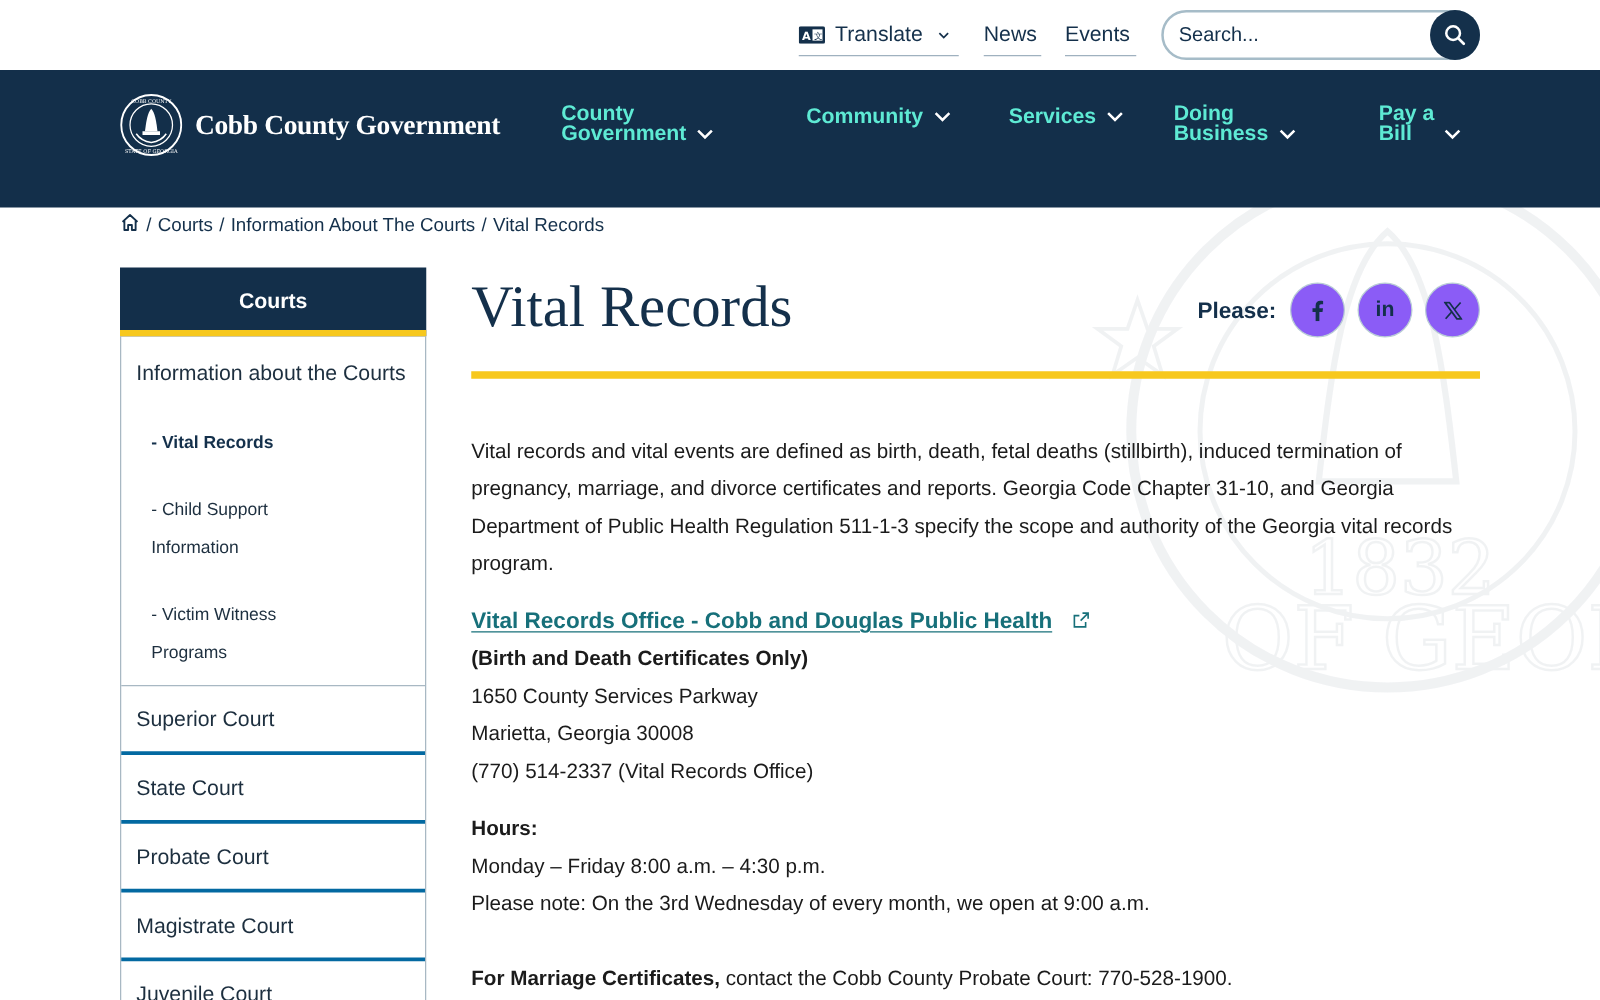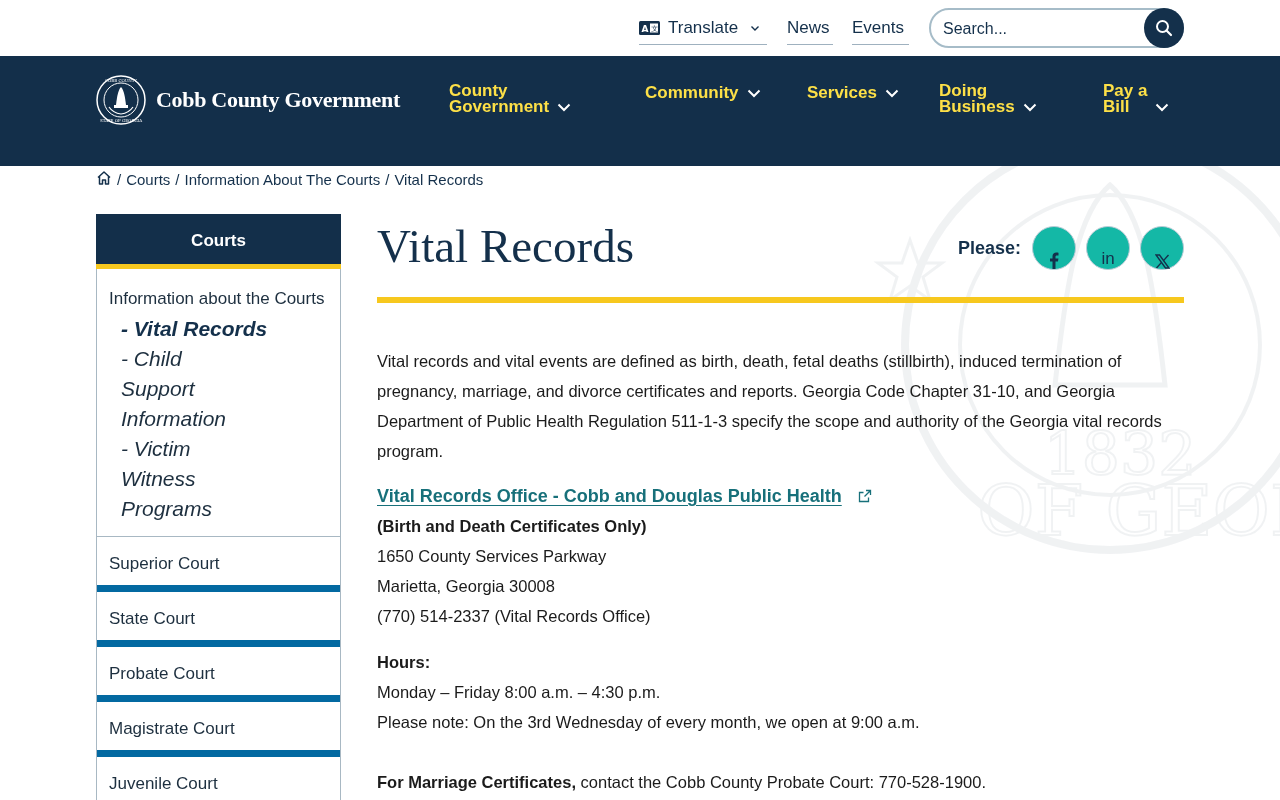--- a/index.html
+++ b/index.html
@@ -17,48 +17,48 @@
     .search-wrap { position: absolute; left: 929px; top: 8px; width: 255px; height: 40px; border: 2px solid #a6bcc8; border-radius: 20px; background: #fff; }
     .search-input { position: absolute; left: 12px; top: 8px; width: 190px; height: 22px; border: none; outline: none; font-size: 16px; color: #0c4a6e; background: transparent; font-family: "Liberation Sans", sans-serif; }
     .search-input::placeholder { color: #14304b; opacity: 1; }
     .search-btn { position: absolute; right: -2px; top: -2px; width: 40px; height: 40px; border-radius: 50%; background: #14304b; display: flex; align-items: center; justify-content: center; border: none; cursor: pointer; }
 
     
     .navbar { position: absolute; top: 56px; left: 0; width: 1280px; height: 110px; background: #132f4a; }
     .logo { position: absolute; left: 96px; top: 19px; display: flex; align-items: center; gap: 10px; }
     .seal { width: 50px; height: 50px; }
     .logo-text { font-family: "Liberation Serif", "DejaVu Serif", serif; font-size: 22px; color: #fff; font-weight: bold; letter-spacing: -0.3px; }
-    .nav-item { position: absolute; color: #fde047; font-size: 17px; font-weight: bold; line-height: 16px; display: flex; align-items: flex-end; }
+    .nav-item { position: absolute; color: #5eead4; font-size: 17px; font-weight: bold; line-height: 16px; display: flex; align-items: flex-end; }
     .nav-item .lbl { white-space: pre-line; }
     .nav-chev { width: 14px; height: 9px; margin-left: 8px; margin-bottom: 3px; }
 
     
     .watermark { position: absolute; left: 850px; top: 145px; width: 430px; height: 415px; opacity: 0.06; pointer-events: none; }
 
     
     .breadcrumb { position: absolute; left: 96px; top: 170px; display: flex; align-items: center; font-size: 15px; color: #14304b; gap: 5px; }
     .breadcrumb a { color: #14304b; text-decoration: none; }
     .bc-sep { color: #14304b; }
 
     
     .sidebar { position: absolute; left: 96px; top: 214px; width: 245px; }
     .side-head { height: 55px; background: #132f4a; border-bottom: 5px solid #f7c81e; color: #fff; font-weight: bold; font-size: 17px; text-align: center; line-height: 54px; }
     .side-box { border-left: 1px solid #a8b8c3; border-right: 1px solid #a8b8c3; }
     .side-group { padding: 15px 12px 12px 12px; border-bottom: 1px solid #a8b8c3; }
     .side-parent { font-size: 17px; color: #1d2f3f; line-height: 30px; display: block; text-decoration: none; }
-    .side-sub { display: block; font-size: 21px; color: #1d2f3f; line-height: 30px; padding-left: 12px; margin-top: 0; text-decoration: none; font-style: italic; }
+    .side-sub { display: block; font-size: 14px; color: #1d2f3f; line-height: 30px; padding-left: 12px; margin-top: 24px; text-decoration: none; }
     .side-sub.active { font-weight: bold; color: #14304b; }
-    .side-item { display: block; height: 55px; line-height: 54px; padding-left: 12px; font-size: 17px; color: #1d2f3f; border-bottom: 7px solid #0369a1; text-decoration: none; }
+    .side-item { display: block; height: 55px; line-height: 54px; padding-left: 12px; font-size: 17px; color: #1d2f3f; border-bottom: 3px solid #0369a1; text-decoration: none; }
 
     
     .content { position: absolute; left: 377px; top: 214px; width: 807px; }
     .page-title { font-family: "Liberation Serif", "DejaVu Serif", serif; font-size: 47px; color: #14304b; font-weight: normal; line-height: 60px; margin-top: 2px; }
     .share { position: absolute; right: 0; top: 12px; display: flex; align-items: center; gap: 10px; }
     .share-label { font-size: 18px; color: #14304b; font-weight: bold; margin-right: 1px; }
-    .share-btn { width: 44px; height: 44px; border-radius: 50%; border: 1px solid #b9ccd6; background: #14b8a6; display: flex; align-items: flex-end; justify-content: center; color: #14304b; font-weight: normal; font-size: 17px; cursor: pointer; }
+    .share-btn { width: 44px; height: 44px; border-radius: 50%; border: 1px solid #b9ccd6; background: #8b5cf6; display: flex; align-items: center; justify-content: center; color: #14304b; font-weight: bold; font-size: 17px; cursor: pointer; }
     .title-rule { position: absolute; top: 83px; left: 0; width: 807px; height: 6px; background: #f7c81e; }
     .body-text { position: absolute; top: 132px; left: 0; width: 807px; font-size: 16.5px; color: #1b1b1b; line-height: 30px; }
     .body-text p { margin-bottom: 15px; }
     .ext-link { color: #17707a; font-weight: bold; font-size: 18px; text-decoration: underline; text-underline-offset: 3px; text-align: right; }
     .ext-icon { display: inline-block; width: 14px; height: 14px; margin-left: 12px; vertical-align: -1px; }
     .line { display: block; }
     .bold { font-weight: bold; }
   </style>
 </head>
 <body>

